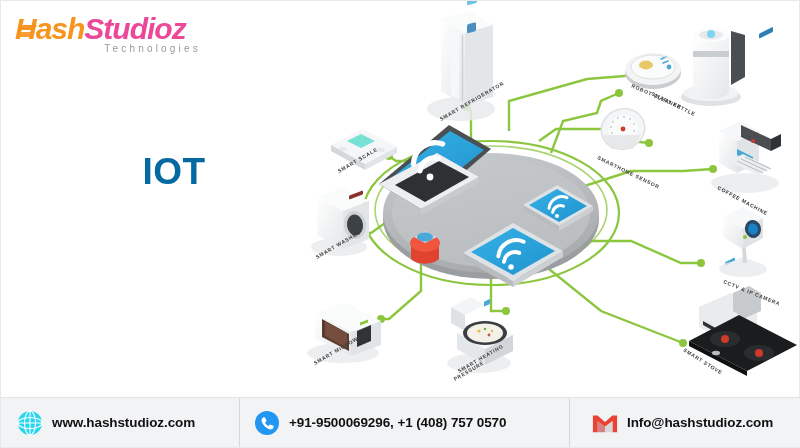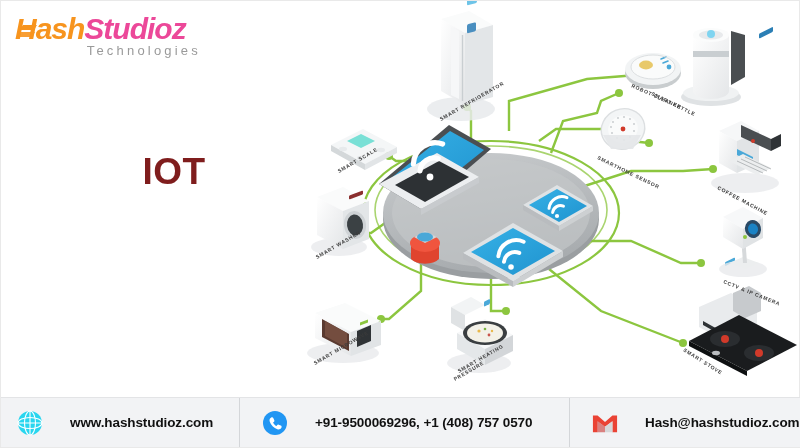--- a/index.html
+++ b/index.html
@@ -26,41 +26,41 @@
     font-size: 30px;
     font-weight: 700;
     font-style: italic;
     letter-spacing: -1px;
     line-height: 32px;
     white-space: nowrap;
   }
   .logo-hash { color: #F7941E; }
   .logo-studioz { color: #ec4899; }
   .logo-tag {
-    font-size: 13px;
+    font-size: 10px;
     letter-spacing: 3.2px;
     color: #9a9a9a;
     text-align: right;
     padding-right: 4px;
     margin-top: -2px;
     white-space: nowrap;
   }
   .logo-slash {
     position: absolute;
     left: 2px; top: 8px;
     width: 30px; height: 30px;
   }
 
   
   .headline {
     position: absolute;
     left: 18px; top: 148px;
     width: 310px;
     text-align: center;
-    color: #7f1d1d;
+    color: #0369a1;
   }
   .headline .l1 {
     font-size: 37px; font-weight: 700; line-height: 46px; letter-spacing: 0.5px;
   }
   .headline .l2 {
     font-size: 37px; font-weight: 700; line-height: 50px; letter-spacing: 0.2px;
   }
 
   
   .illu { position: absolute; left: 300px; top: 0; width: 500px; height: 398px; }
@@ -72,24 +72,24 @@
     left: 0; bottom: 0;
     width: 800px; height: 50px;
     background: #f2f3f5;
     border-top: 1px solid #e3e4e6;
     display: flex;
     align-items: center;
   }
   .fcell {
     display: flex; align-items: center;
     height: 100%;
-    gap: 27px;
+    gap: 9px;
   }
   .fcell.web  { padding-left: 16px; width: 238px; }
-  .fcell.tel  { padding-left: 22px; width: 330px; border-left: 1px solid #d4d6d9; }
+  .fcell.tel  { padding-left: 14px; width: 330px; border-left: 1px solid #d4d6d9; }
   .fcell.mail { padding-left: 22px; flex: 1; border-left: 1px solid #d4d6d9; }
   .ftext {
     font-size: 13.5px; font-weight: 700; color: #111; white-space: nowrap;
     letter-spacing: -0.1px;
   }
   .ficon { width: 26px; height: 26px; flex: 0 0 26px; }
 
   
   .dev-label {
     font-size: 5.1px;
@@ -418,18 +418,18 @@
       </svg>
       <span class="ftext">+91-9500069296, +1 (408) 757 0570</span>
     </div>
 
     <div class="fcell mail">
       <svg class="ficon" viewBox="0 0 28 22">
         <path d="M1 3 L1 21 L6 21 L6 9 L14 15 L22 9 L22 21 L27 21 L27 3 L22 3 L14 10 L6 3 Z" fill="#ea4335"></path>
         <path d="M6 9 L14 15 L14 21 L6 21 Z" fill="#c5221f" opacity="0.55"></path>
         <path d="M14 15 L22 9 L22 21 L14 21 Z" fill="#d6d8da"></path>
       </svg>
-      <span class="ftext">Hash@hashstudioz.com</span>
+      <span class="ftext">Info@hashstudioz.com</span>
     </div>
 
   </div>
 
 </div>
 
 </body></html>

